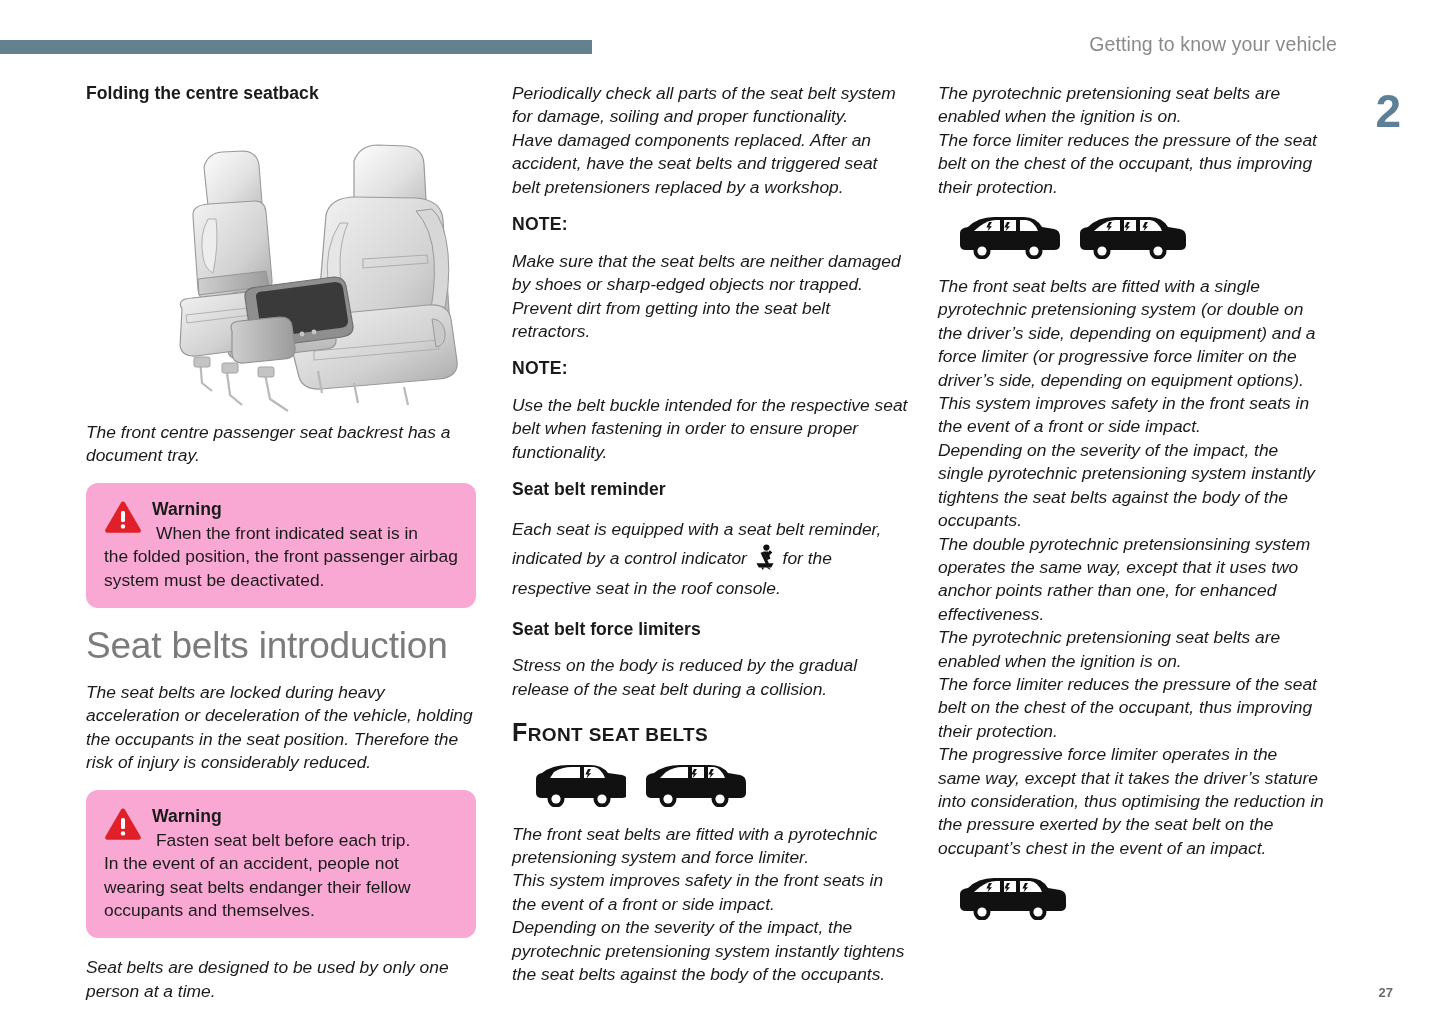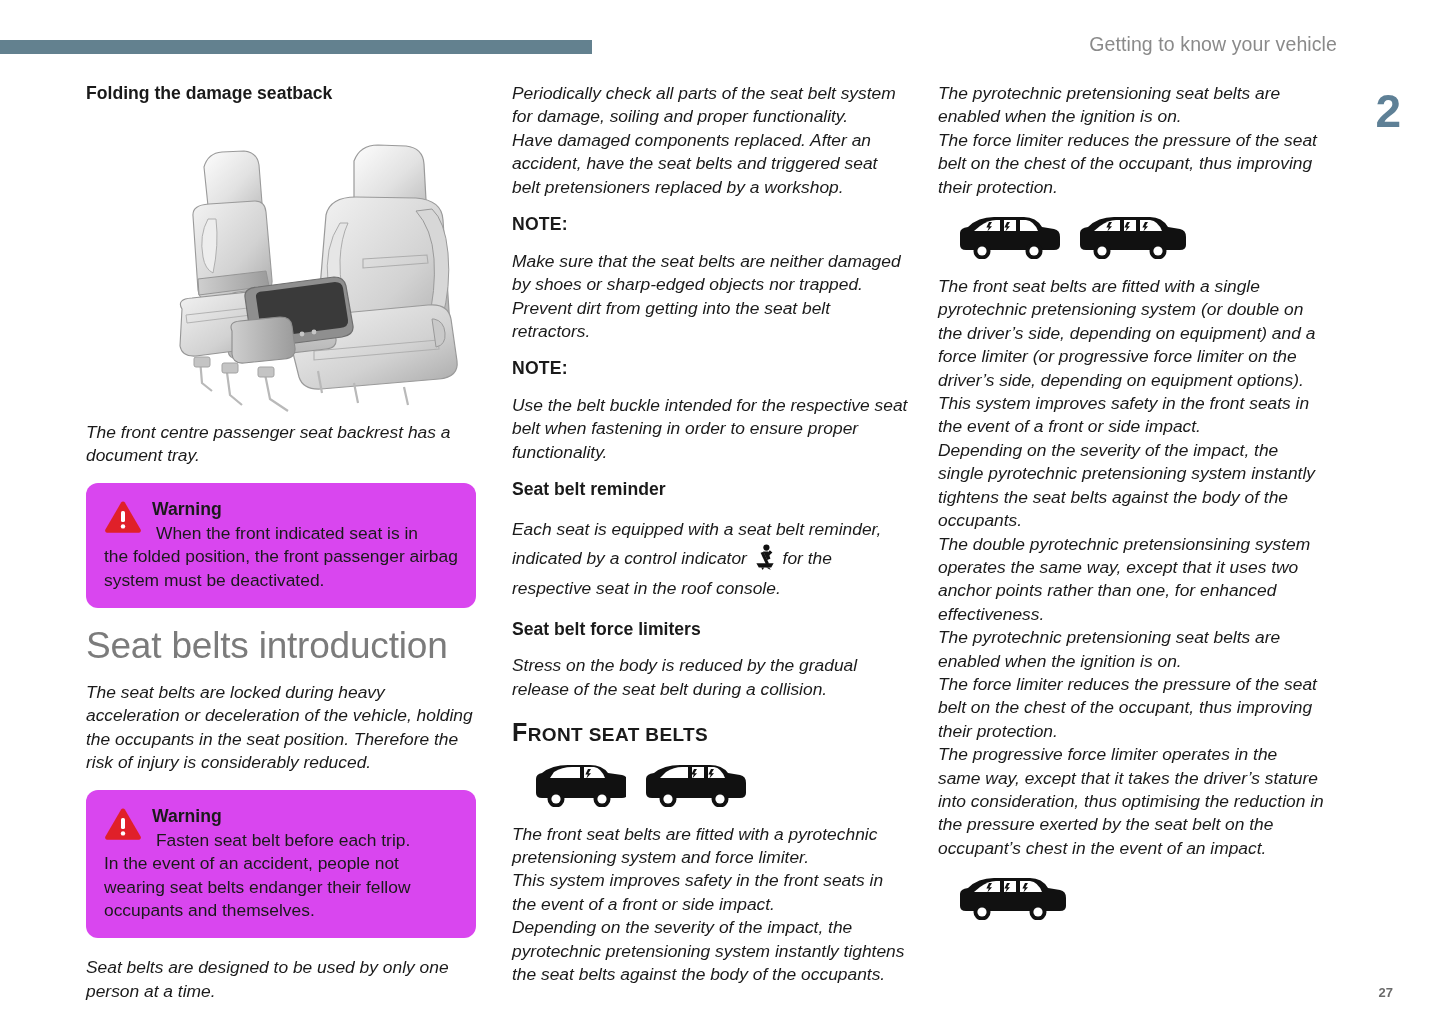--- a/index.html
+++ b/index.html
@@ -88,21 +88,21 @@
     line-height: 1.1;
     letter-spacing: .4px;
   }
   .h-smallcaps .sc {
     font-size: 19px;
     text-transform: uppercase;
   }
 
   
   .warning-box {
-    background: #d946ef;
+    background: #f9a8d4;
     border-radius: 12px;
     padding: 15px 18px 16px 18px;
     margin: 16px 0 18px 0;
     position: relative;
   }
   .warning-head {
     display: flex;
     align-items: flex-start;
     gap: 10px;
   }
@@ -151,21 +151,21 @@
 </head>
 <body>
 
 <div class="header-bar"></div>
 <div class="header-title">Getting to know your vehicle</div>
 <div class="chapter-number">2</div>
 <div class="page-number">27</div>
 
 <div class="col col-1">
 
-  <div class="h-bold">Folding the damage seatback</div>
+  <div class="h-bold">Folding the centre seatback</div>
 
   <div class="seat-figure">
     <svg viewBox="0 0 390 296" width="390" height="296" xmlns="http://www.w3.org/2000/svg">
       <defs>
         <linearGradient id="gA" x1="0" y1="0" x2="1" y2="1">
           <stop offset="0%" stop-color="#fdfdfd"></stop>
             <stop offset="55%" stop-color="#e2e2e2"></stop>
             <stop offset="100%" stop-color="#bdbdbd"></stop>
         </linearGradient>
         <linearGradient id="gB" x1="0" y1="0" x2="1" y2="1">

